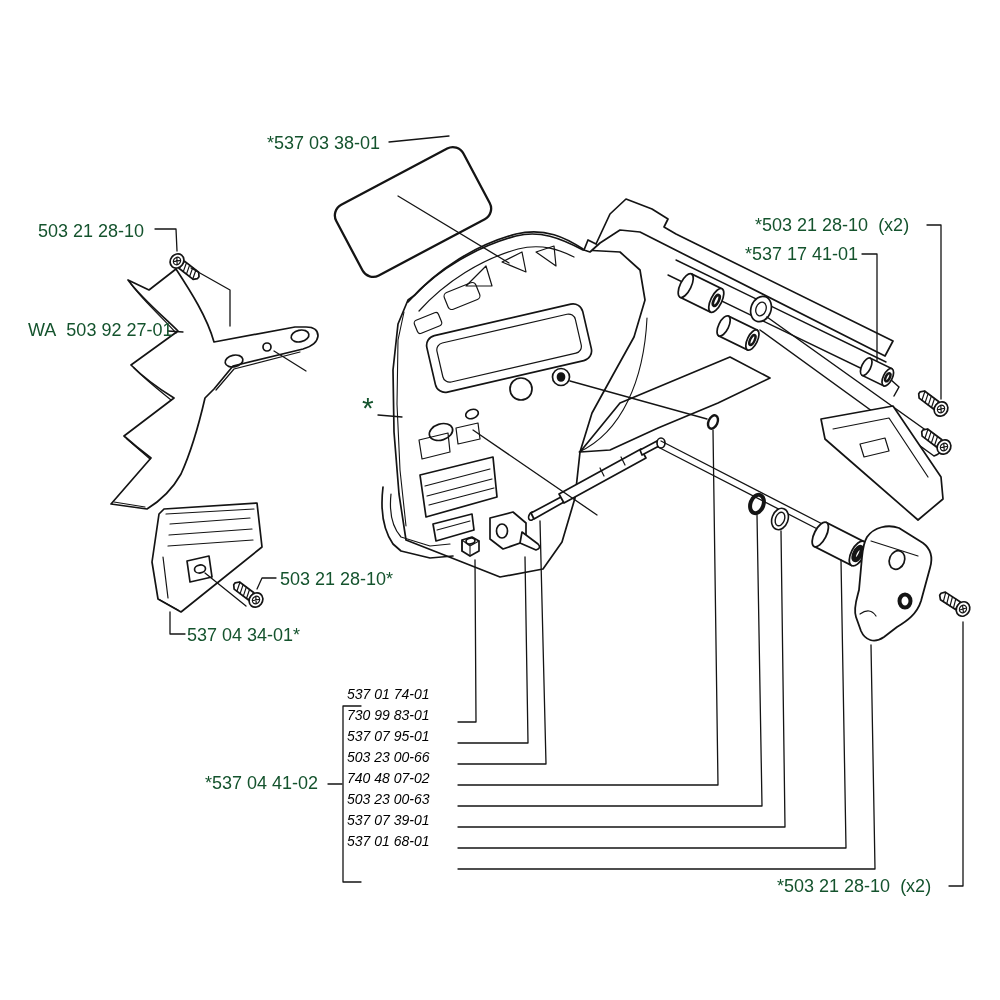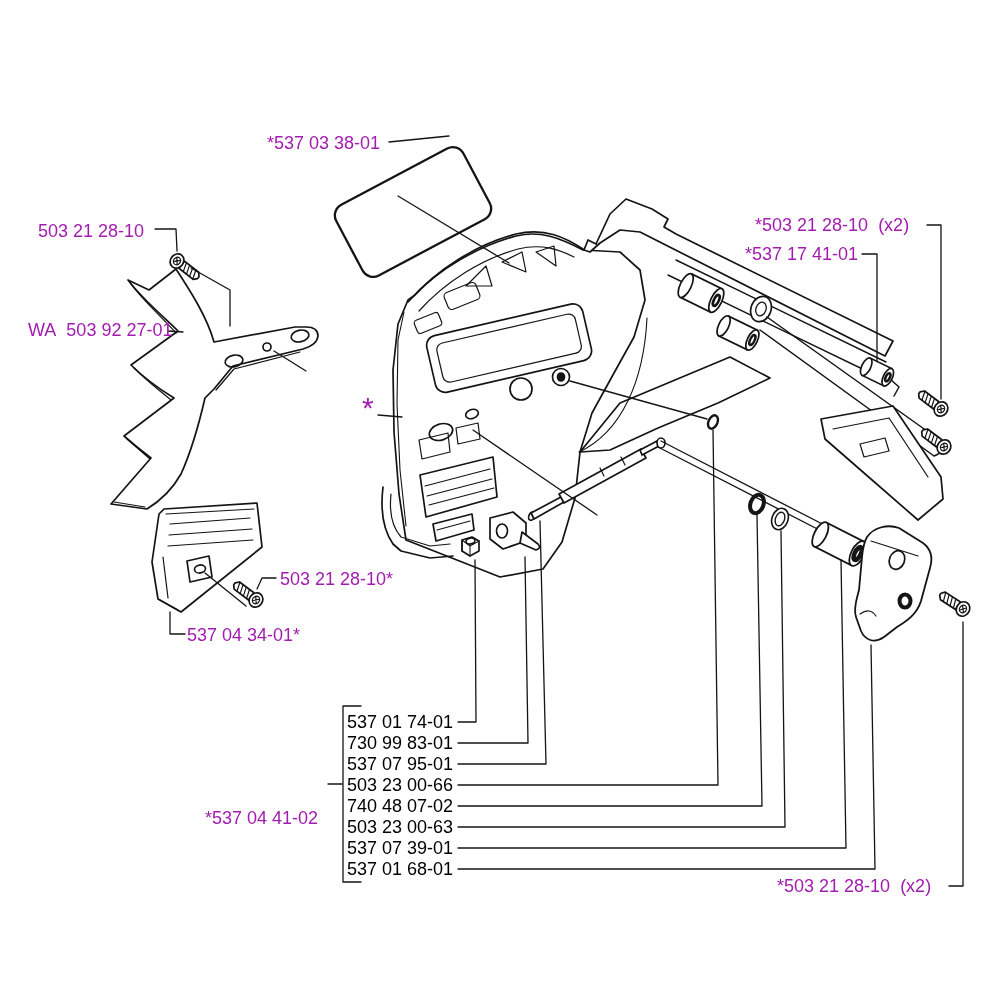--- a/index.html
+++ b/index.html
@@ -1,22 +1,22 @@
 <!DOCTYPE html>
 <html><head>
 <meta charset="utf-8">
 <style>
   html,body{margin:0;padding:0;background:#fff;width:1000px;height:1000px;overflow:hidden;}
   #stage{position:relative;width:1000px;height:1000px;background:#fff;
          font-family:"Liberation Sans","DejaVu Sans",sans-serif;color:#000;}
   svg{position:absolute;left:0;top:0;}
   .art{stroke:#141414;fill:none;stroke-width:1.7;stroke-linecap:round;stroke-linejoin:round;}
-  .lbl{position:absolute;font-size:18px;line-height:20px;white-space:nowrap;color:#a21caf;}
+  .lbl{position:absolute;font-size:18px;line-height:20px;white-space:nowrap;color:#14532d;}
   .b{font-weight:400;margin-left:5px;}
-  .pl{position:absolute;left:347px;top:712px;font-size:18px;line-height:21px;white-space:nowrap;}
+  .pl{position:absolute;left:347px;top:684px;font-size:14px;line-height:21px;white-space:nowrap;font-style:italic;}
   .star{font-size:30px;line-height:20px;}
 </style>
 </head>
 <body>
 
 <div id="stage">
 
 <svg width="1000" height="1000" viewBox="0 0 1000 1000">
   <defs>
     <g id="screw">
@@ -239,21 +239,21 @@
   </div>
 
   <div class="lbl" style="left:280px;top:569px;">
     <span>503 21 28-10*</span>
   </div>
 
   <div class="lbl" style="left:187px;top:625px;">
     <span>537 04 34-01*</span>
   </div>
 
-  <div class="lbl" style="left:205px;top:773px;margin-top:35px;">
+  <div class="lbl" style="left:205px;top:773px;">
     <span>*537 04 41-02</span>
   </div>
 
   <div class="lbl" style="left:777px;top:876px;">
     <span>*503 21 28-10</span>
     <span class="b">(x2)</span>
   </div>
 
   <div class="pl">
     <div>537 01 74-01</div>

